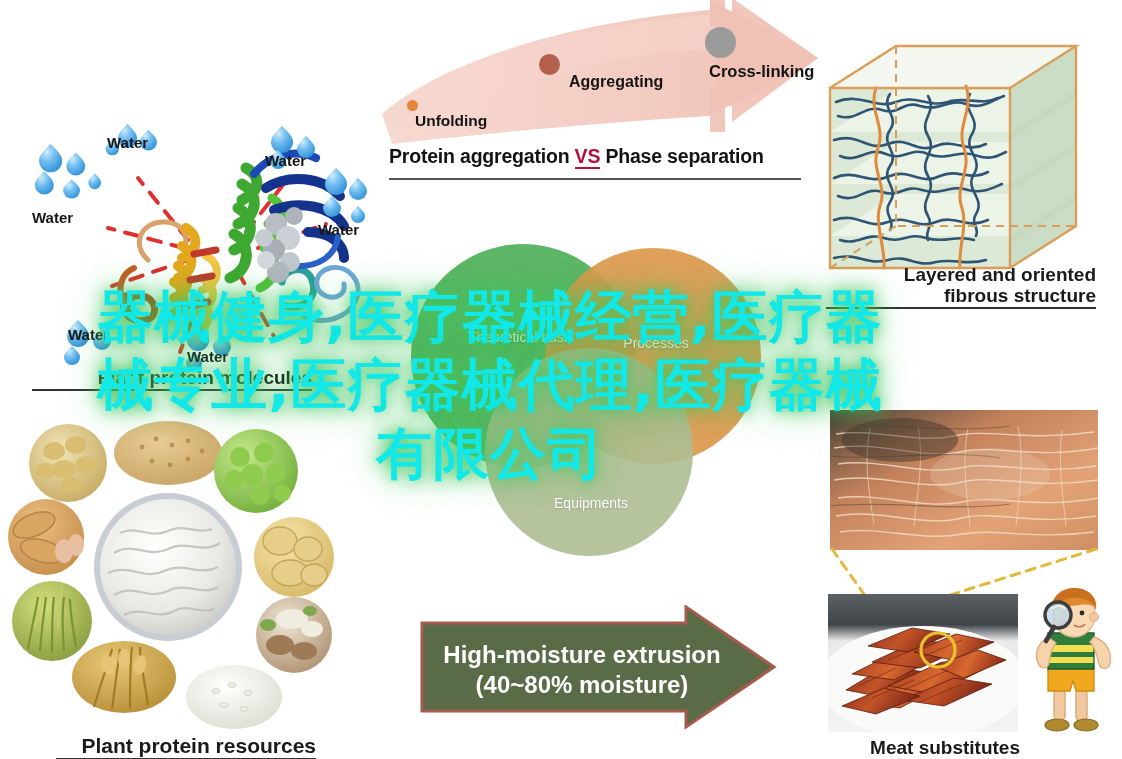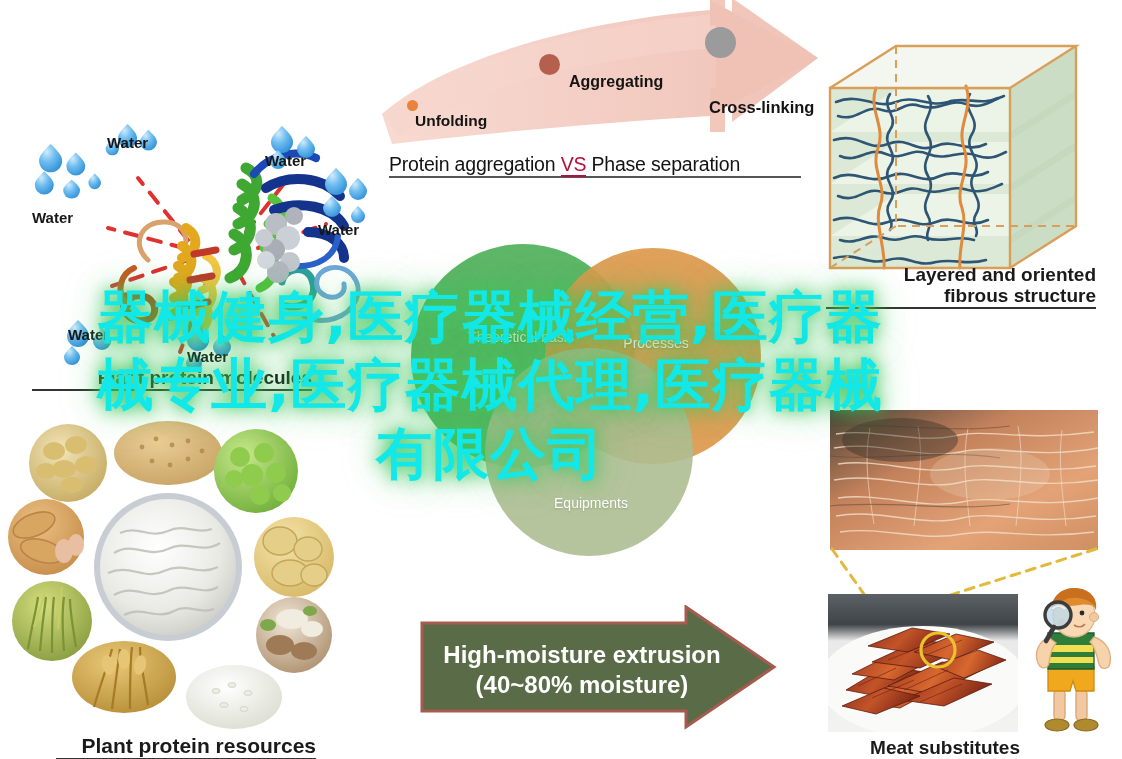--- a/index.html
+++ b/index.html
@@ -24,27 +24,27 @@
   #arrow-pink { left: 380px; top: -4px; width: 440px; height: 150px; }
   #arrow-pink svg { display:block; }
   .dot { border-radius: 50%; }
   #dot-unfold   { left: 407px; top: 100px;  width: 11px; height: 11px; background: #E8833A; }
   #dot-aggreg   { left: 539px; top: 54px;  width: 21px; height: 21px; background: #B5604E; }
   #dot-cross    { left: 705px; top: 27px;  width: 31px; height: 31px; background: #9B9B9B; }
 
   .stage-lbl { font-weight: bold; color: #141414; white-space: nowrap; }
   #lbl-unfold { left: 415px; top: 112px; font-size: 15.5px; }
   #lbl-aggreg { left: 569px; top: 73px;  font-size: 16px; }
-  #lbl-cross  { left: 709px; top: 62px;  font-size: 16.5px; margin-top: 36px; }
+  #lbl-cross  { left: 709px; top: 62px;  font-size: 16.5px; }
 
   #title-vs {
     left: 389px; top: 145px; width: 412px;
-    font-size: 19.5px; font-weight: normal; color: #131313;
+    font-size: 19.5px; font-weight: bold; color: #131313;
     letter-spacing: -0.2px; white-space: nowrap;
-    border-bottom: 2.5px solid #555; padding-bottom: 0; margin-top: 8px;
+    border-bottom: 2.5px solid #555; padding-bottom: 10px;
   }
   #title-vs .vs { color: #B3103A; border-bottom: 2px solid #B3103A; }
 
   
   #protein-panel { left: 8px; top: 120px; width: 400px; height: 300px; }
   .water-lbl { font-weight: bold; color: #161616; font-size: 15px; white-space: nowrap; }
 
   
   #box3d { left: 824px; top: 36px; width: 268px; height: 240px; }
   #cap-layered {

